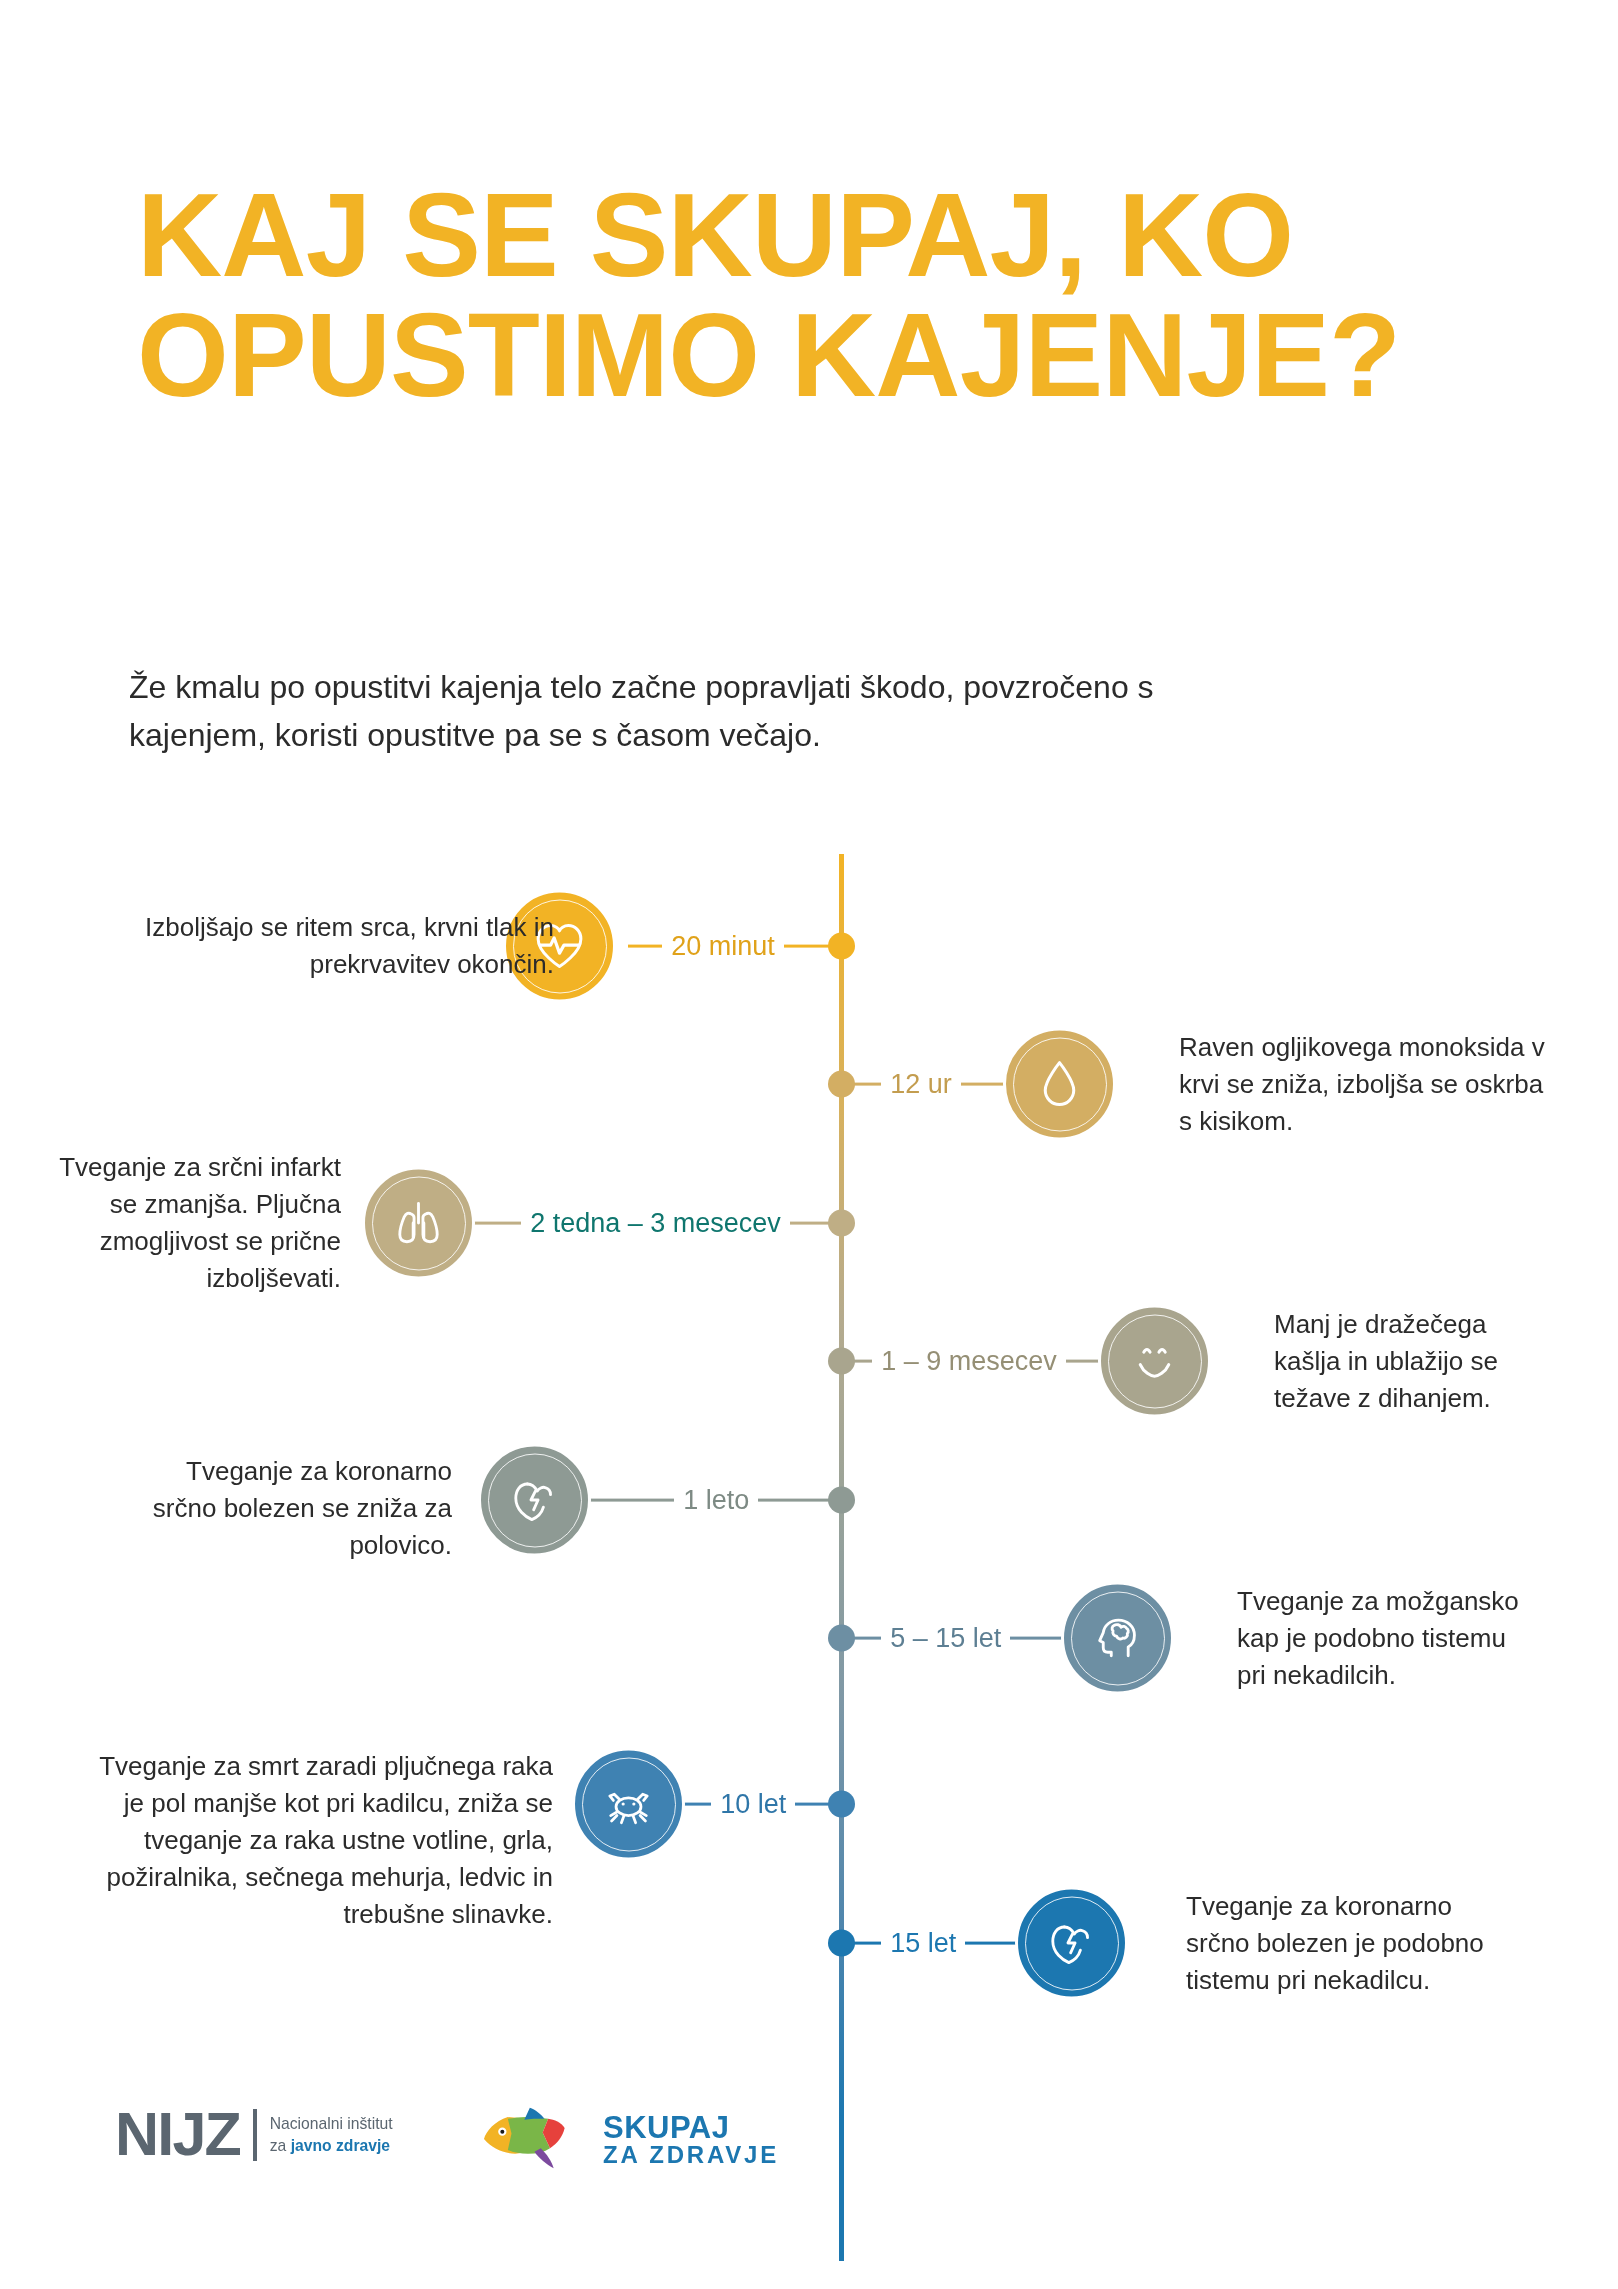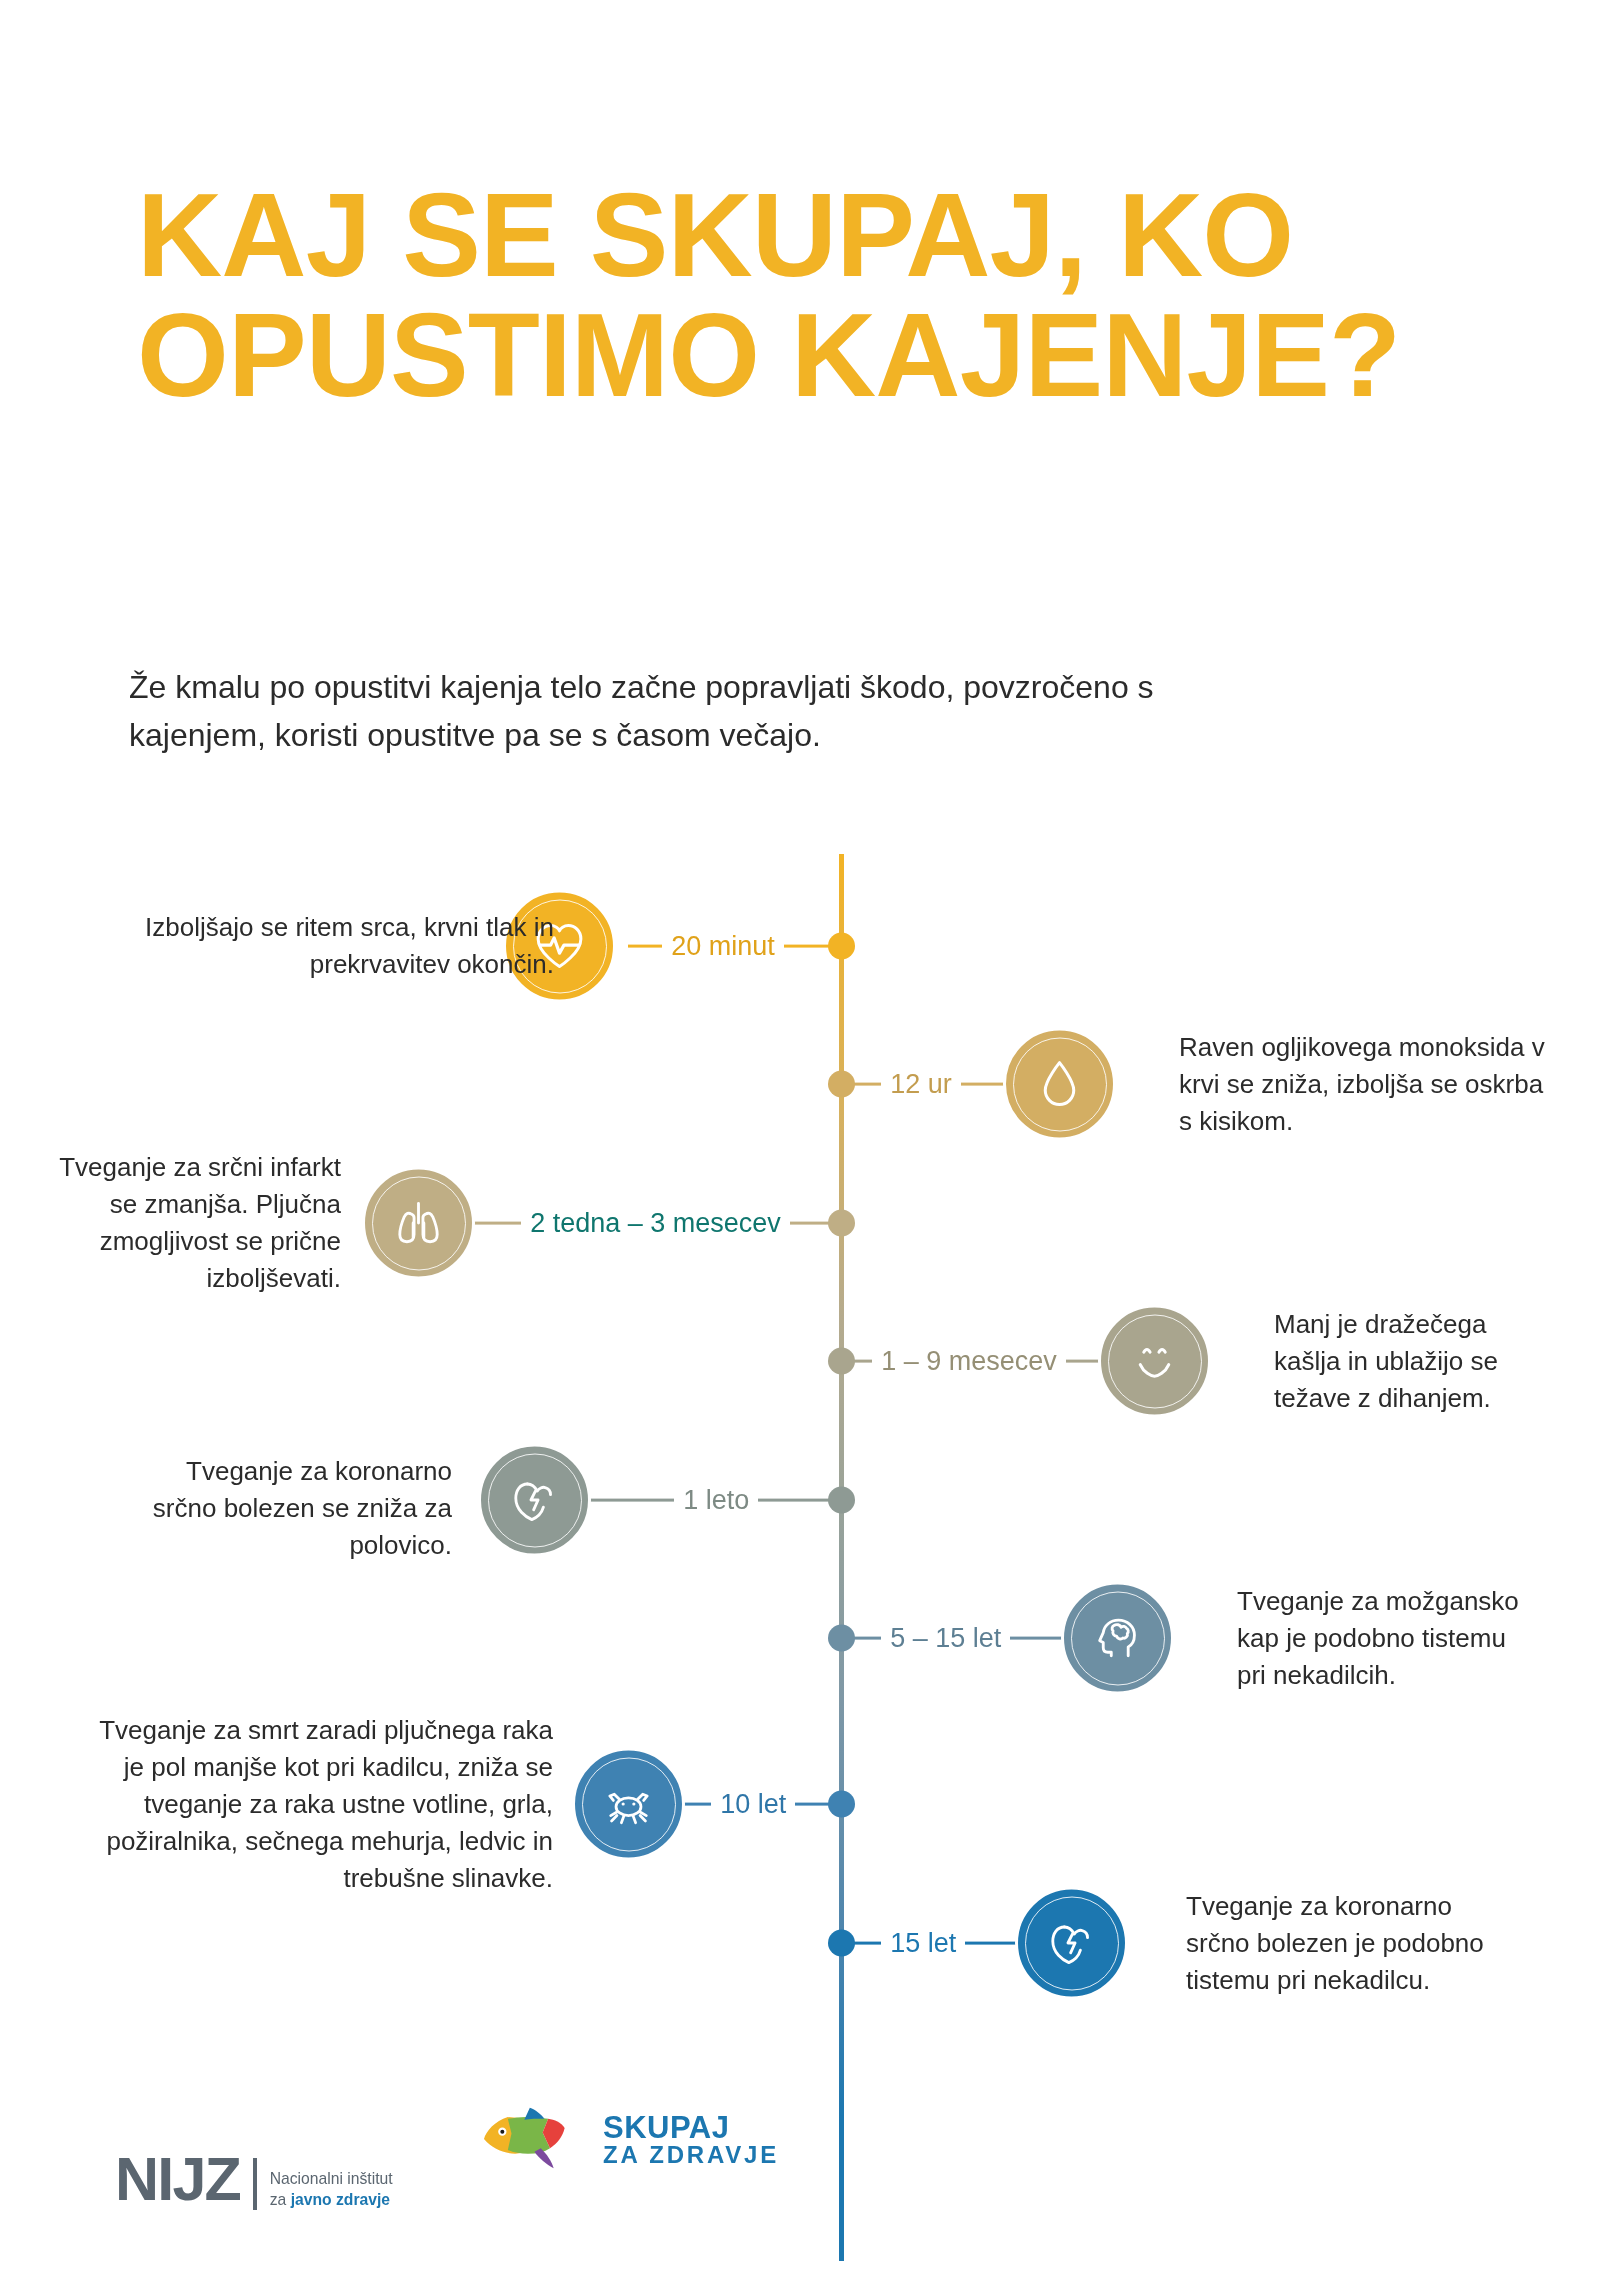--- a/index.html
+++ b/index.html
@@ -64,21 +64,21 @@
   }
   .circle svg{position:relative;width:57px;height:57px;}
   .txt{
     position:absolute;font-size:26px;line-height:1.42;color:#2b2b2b;
     transform:translateY(-50%);
   }
   .txt.right{text-align:left;}
   .txt.left{text-align:right;}
 
   
-  .nijz{position:absolute;left:115px;top:2104px;display:flex;align-items:flex-end;gap:13px;margin-top:45px;}
+  .nijz{position:absolute;left:115px;top:2104px;display:flex;align-items:center;gap:13px;}
   .nijz .mark{font-size:61px;font-weight:700;color:#5b6670;letter-spacing:-1.8px;line-height:1;}
   .nijz .bar{width:3.7px;height:52px;background:#5b6670;}
   .nijz .sub{font-size:15.7px;line-height:1.35;color:#5b6670;}
   .nijz .sub b{color:#1c77b0;}
 
   .skupaj{position:absolute;left:480px;top:2106px;display:flex;align-items:center;gap:5px;}
   .skupaj .fish{position:relative;width:118px;height:66px;}
   .skupaj .words{font-size:31px;font-weight:700;color:#1c77b0;line-height:1.0;letter-spacing:0.5px;}
   .skupaj .words small{display:block;font-size:24px;font-weight:700;letter-spacing:2.8px;color:#1c77b0;}
 </style>
@@ -191,21 +191,21 @@
       <div class="ring"></div>
       <svg viewBox="0 0 64 64" fill="none" stroke="#ffffff" stroke-width="3.1" stroke-linecap="round" stroke-linejoin="round">
         <ellipse cx="32" cy="35" rx="14" ry="10"></ellipse>
         <circle cx="26" cy="32" r="1.8" fill="#fff" stroke="none"></circle>
         <circle cx="38" cy="32" r="1.8" fill="#fff" stroke="none"></circle>
         <path d="M22 27l-6-6-5 2 4 5"></path>
         <path d="M42 27l6-6 5 2-4 5"></path>
         <path d="M19 41l-7 4M19 45l-6 6M45 41l7 4M45 45l6 6M27 45l-3 8M37 45l3 8"></path>
       </svg>
     </div>
-    <div class="txt left" style="left:92px;width:461px;">Tveganje za smrt zaradi pljučnega raka je pol manjše kot pri kadilcu, zniža se tveganje za raka ustne votline, grla, požiralnika, sečnega mehurja, ledvic in trebušne slinavke.</div>
+    <div class="txt left" style="left:92px;width:461px;margin-top:36px;">Tveganje za smrt zaradi pljučnega raka je pol manjše kot pri kadilcu, zniža se tveganje za raka ustne votline, grla, požiralnika, sečnega mehurja, ledvic in trebušne slinavke.</div>
   </div>
 
   <div class="row" style="top:1943px">
     <div class="conn" style="left:835px;width:198px;background:#1c77b0;"></div>
     <div class="dot" style="background:#1c77b0;"></div>
     <div class="badge" style="left:881px;color:#1c77b0;">15 let</div>
     <div class="circle" style="left:1015px;background:#1c77b0;">
       <div class="ring"></div>
       <svg viewBox="0 0 64 64" fill="none" stroke="#ffffff" stroke-width="3.2" stroke-linecap="round" stroke-linejoin="round">
         <path d="M24 14c-8 0-13 7-13 16 0 13 11 21 18 24 5-2 11-7 13-14"></path>

